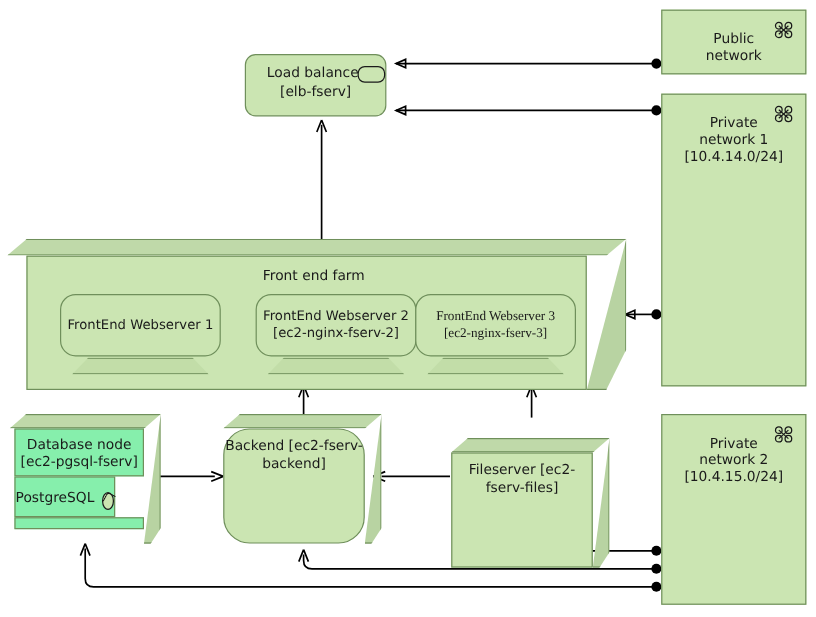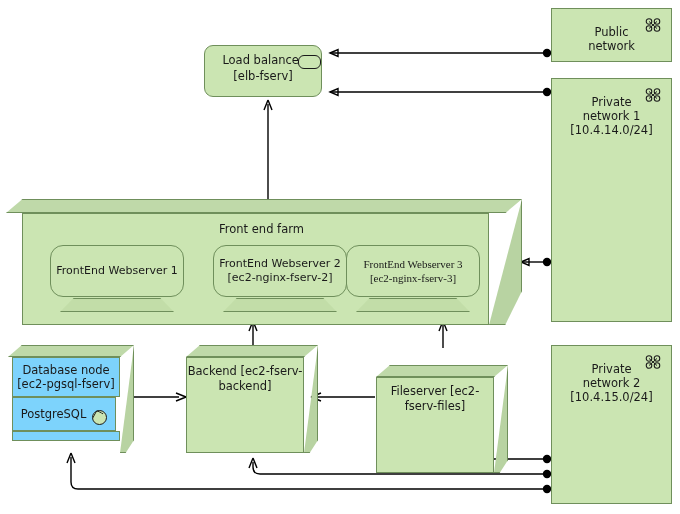--- a/index.html
+++ b/index.html
@@ -117,21 +117,21 @@
     height:14px;
     background:#c2dda8;
     border:1px solid #6f8f5b;
     box-sizing:border-box;
     clip-path:polygon(12% 0%,88% 0%,100% 100%,0% 100%);
   }
   
   #db-top,#db-bottom,#db-strip{
     position:absolute;
     box-sizing:border-box;
-    background:#7dd3fc;
+    background:#86efac;
     border:1px solid #6f8f5b;
     font-size:11.5px;
     line-height:14.5px;
     color:#1a1a1a;
     display:flex;
     align-items:center;
     justify-content:center;
     text-align:center;
   }
   .pg-disc{
@@ -288,34 +288,34 @@
          clip-path:polygon(0% 100%, 11% 0%, 100% 0%, 89% 100%);"></div>
     <div class="side" style="left:112px;top:0;width:14px;height:108px;
          clip-path:polygon(0% 100%, 100% 0%, 100% 88%, 0% 108%);"></div>
 
     <div id="db-top" style="left:4px;top:12px;width:108px;height:40px;">
       <div>
         <div>Database node</div>
         <div>[ec2-pgsql-fserv]</div>
       </div>
     </div>
-    <div id="db-bottom" style="left:4px;top:52px;width:104px;height:34px;">
+    <div id="db-bottom" style="left:4px;top:52px;width:84px;height:34px;">
       <span>PostgreSQL</span>
       <span class="pg-disc"></span>
     </div>
     <div id="db-strip" style="left:4px;top:86px;width:108px;height:10px;"></div>
   </div>
 
   <div class="box3d" style="left:186px;top:345px;width:132px;height:108px;">
     <div class="topbev" style="left:0;top:0;width:132px;height:12px;
          clip-path:polygon(0% 100%, 10.6% 0%, 100% 0%, 89.4% 100%);"></div>
     <div class="side" style="left:118px;top:0;width:14px;height:108px;
          clip-path:polygon(0% 100%, 100% 0%, 100% 88%, 0% 108%);"></div>
     <div class="face" style="left:0;top:12px;width:118px;height:96px;
-         display:block;padding-top:6px;">
+         display:block;padding-top:6px;border-radius:22px;">
       <div>Backend [ec2-fserv-</div>
       <div>backend]</div>
     </div>
   </div>
 
   <div class="box3d" style="left:376px;top:365px;width:132px;height:108px;">
     <div class="topbev" style="left:0;top:0;width:132px;height:12px;
          clip-path:polygon(0% 100%, 10.6% 0%, 100% 0%, 89.4% 100%);"></div>
     <div class="side" style="left:118px;top:0;width:14px;height:108px;
          clip-path:polygon(0% 100%, 100% 0%, 100% 88%, 0% 108%);"></div>

